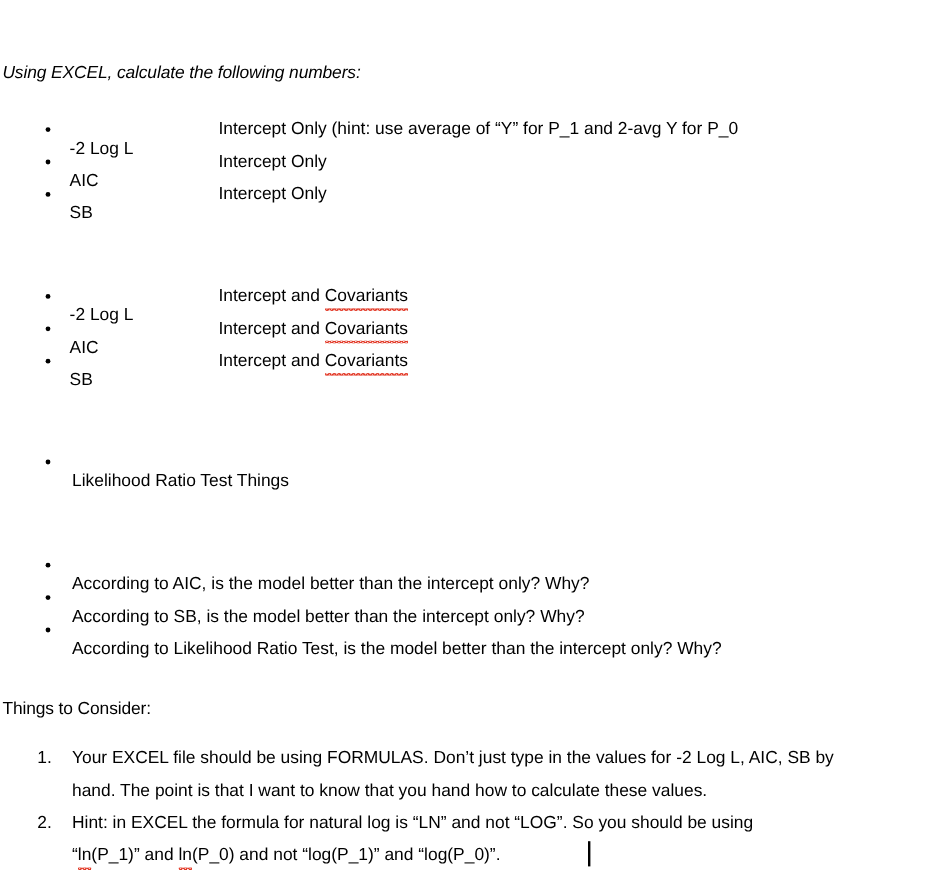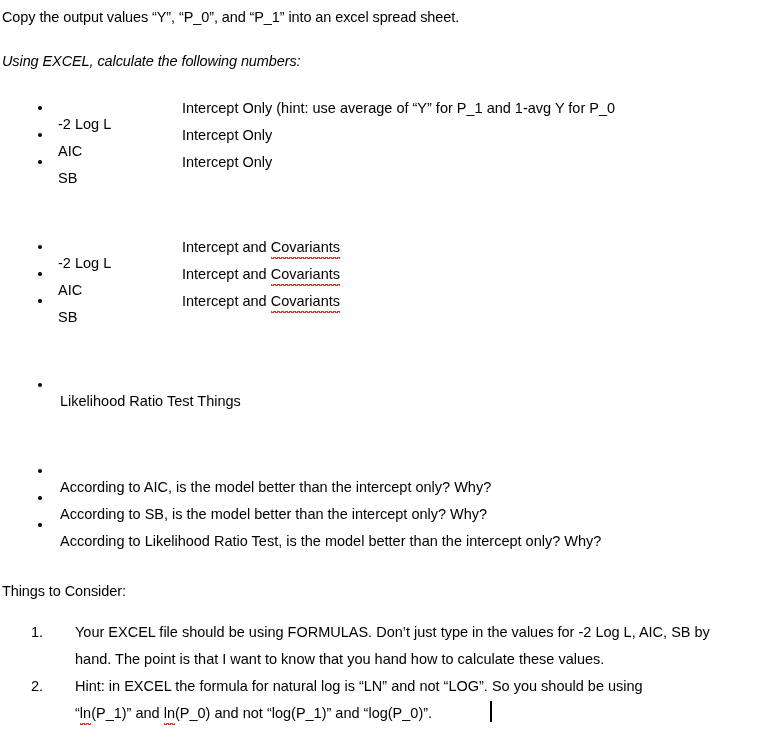--- a/index.html
+++ b/index.html
@@ -93,21 +93,21 @@
   .num-marker {
     position: absolute;
     left: 31px;
     top: 0;
     width: 24px;
     line-height: 20px;
     white-space: nowrap;
   }
   .num-text {
     position: absolute;
-    left: 75px;
+    left: 60px;
     top: 0;
     white-space: nowrap;
     line-height: 20px;
   }
 
   
   .squiggle {
     position: relative;
     display: inline-block;
   }
@@ -140,28 +140,27 @@
     position: absolute;
     width: 2px;
     background: #000000;
   }
 </style>
 </head>
 <body>
 
 <div class="page">
 
-  <div class="tline para" style="top:7px;">Copy the output values “Y”, “P_0”, and “P_1” into an excel spread sheet.</div>
 
   <div class="tline para" style="top:51px;font-style:italic;">Using EXCEL, calculate the following numbers:</div>
 
   <div class="bullet-row" style="top:98px;">
     <span class="bullet-dot"></span>
     <span class="bullet-label">-2 Log L</span>
-    <span class="bullet-col2">Intercept Only (hint: use average of “Y” for P_1 and 1-avg Y for P_0</span>
+    <span class="bullet-col2">Intercept Only (hint: use average of “Y” for P_1 and 2-avg Y for P_0</span>
   </div>
 
   <div class="bullet-row" style="top:125px;">
     <span class="bullet-dot"></span>
     <span class="bullet-label">AIC</span>
     <span class="bullet-col2">Intercept Only</span>
   </div>
 
   <div class="bullet-row" style="top:152px;">
     <span class="bullet-dot"></span>

